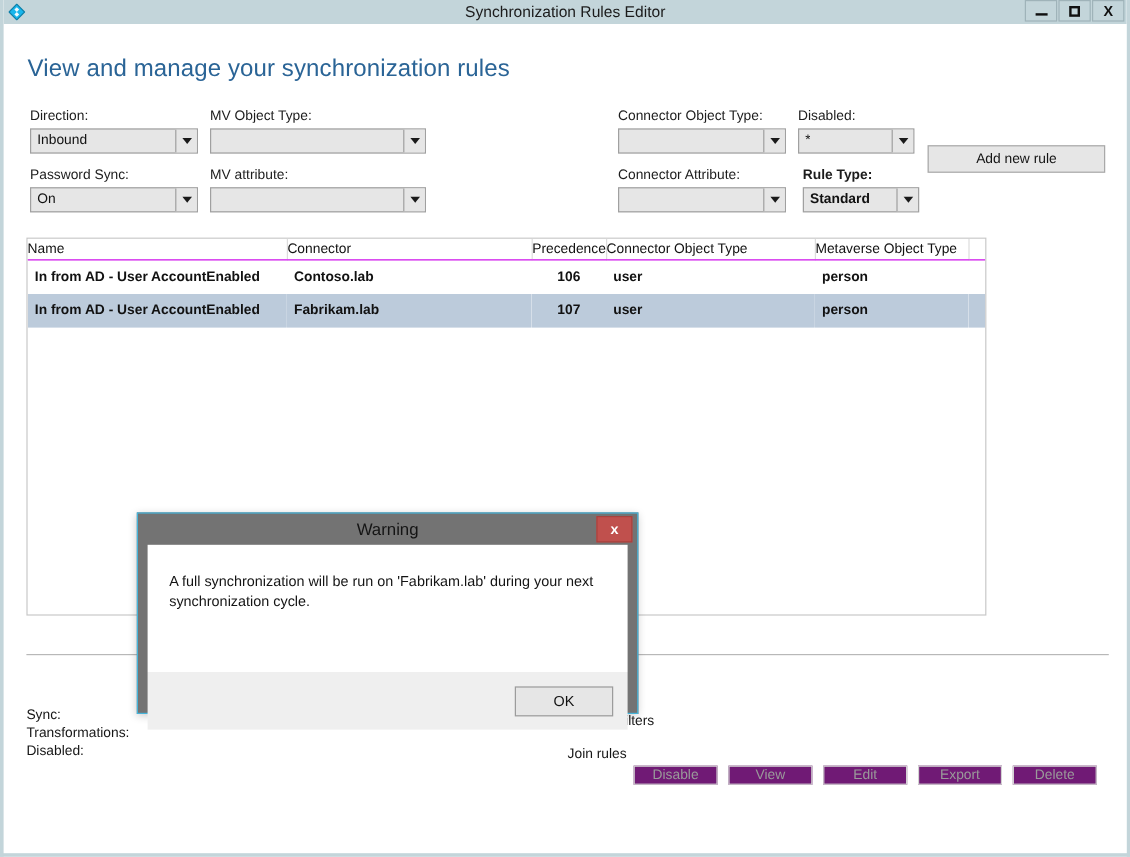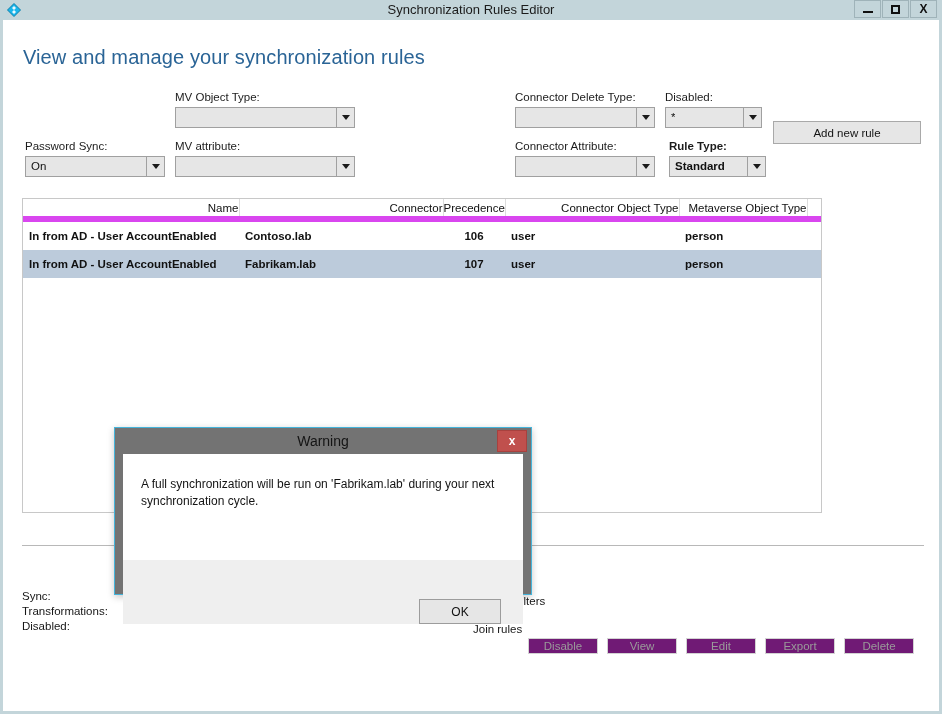--- a/index.html
+++ b/index.html
@@ -182,26 +182,26 @@
   }
   table.rules {
     width: 100%;
     border-collapse: collapse;
     table-layout: fixed;
     font-size: 11.5px;
   }
   table.rules thead th {
     height: 17px;
     background: #ffffff;
-    border-bottom: 6px solid #d946ef;
+    border-bottom: 1px solid #d946ef;
     border-right: 1px solid #dcdcdc;
     font-weight: normal;
     font-size: 11.5px;
     color: #111;
-    text-align: right;
+    text-align: left;
     padding: 0;
   }
   table.rules thead th:last-child { border-right: none; }
   table.rules tbody td {
     height: 28px;
     padding: 0 0 0 6px;
     font-size: 11.5px;
     color: #111;
     border: none;
     white-space: nowrap;
@@ -307,27 +307,27 @@
     box-sizing: border-box;
     padding: 22px 18px 0 18px;
   }
   .dlg-msg {
     font-size: 12px;
     color: #141414;
     line-height: 17px;
   }
   .dlg-foot {
     margin: 0 8px;
-    height: 64px;
+    height: 48px;
     background: #efefef;
     box-sizing: border-box;
     display: flex;
-    align-items: flex-end;
+    align-items: center;
     justify-content: flex-end;
-    padding-right: 22px;
+    padding-right: 12px;
   }
   .dlg-ok {
     width: 82px;
     height: 25px;
     background: #e6e6e6;
     border: 1px solid #9c9c9c;
     font-size: 12px;
     color: #111;
     font-family: "Liberation Sans", sans-serif;
     cursor: pointer;
@@ -356,20 +356,29 @@
           <span class="box"></span>
         </div>
       <div class="winbtn">X</div>
     </div>
   </div>
 
   <div class="page-header">View and manage your synchronization rules</div>
 
   <div class="filters">
 
+    <div class="fld" style="left:22px; top:0; width:140px;">
+      <div class="fld-label">Direction:</div>
+      <div class="combo">
+        <span class="val">Inbound</span>
+        <span class="arrow">
+            <i></i>
+          </span>
+      </div>
+    </div>
 
     <div class="fld" style="left:22px; top:49px; width:140px;">
       <div class="fld-label">Password Sync:</div>
       <div class="combo">
         <span class="val">On</span>
         <span class="arrow">
             <i></i>
           </span>
       </div>
     </div>
@@ -389,21 +398,21 @@
       <div class="combo">
         <span class="val"></span>
         <span class="arrow">
             <i></i>
           </span>
       </div>
     </div>
 
 
     <div class="fld" style="left:512px; top:0; width:140px;">
-      <div class="fld-label">Connector Delete Type:</div>
+      <div class="fld-label">Connector Object Type:</div>
       <div class="combo">
         <span class="val"></span>
         <span class="arrow">
             <i></i>
           </span>
       </div>
     </div>
 
     <div class="fld" style="left:512px; top:49px; width:140px;">
       <div class="fld-label">Connector Attribute:</div>

